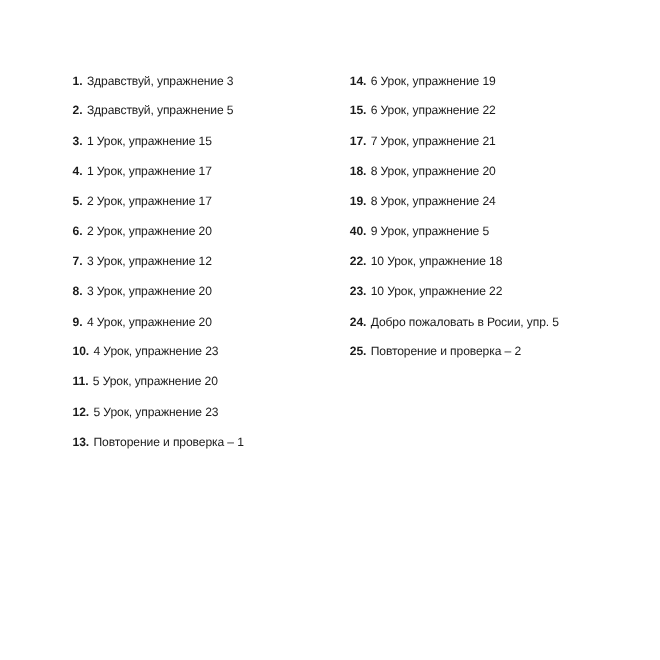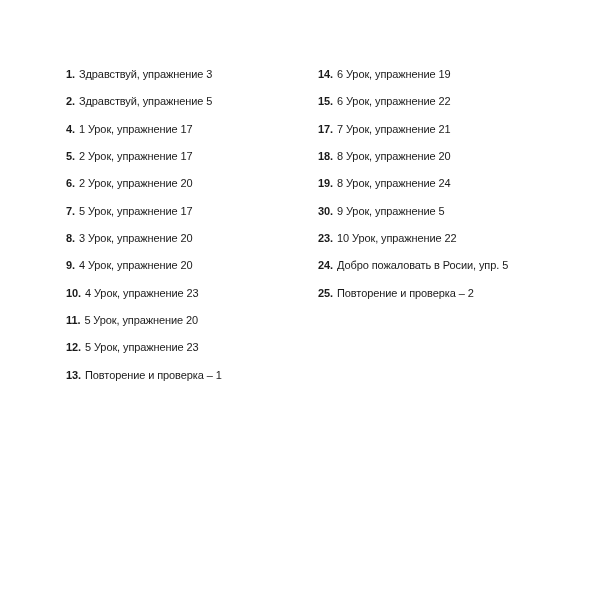--- a/index.html
+++ b/index.html
@@ -10,35 +10,37 @@
   .col.right { left:318px; }
   .item { height:27.35px; line-height:20px; font-size:11px; white-space:nowrap; letter-spacing:-0.1px; }
   .num { font-weight:bold; margin-right:4px; }
 </style>
 </head>
 <body>
 
 <div class="col left">
   <div class="item"><span class="num">1.</span><span>Здравствуй, упражнение 3</span></div>
   <div class="item"><span class="num">2.</span><span>Здравствуй, упражнение 5</span></div>
+  <div class="item"><span class="num">3.</span><span>1 Урок, упражнение 15</span></div>
   <div class="item"><span class="num">4.</span><span>1 Урок, упражнение 17</span></div>
   <div class="item"><span class="num">5.</span><span>2 Урок, упражнение 17</span></div>
   <div class="item"><span class="num">6.</span><span>2 Урок, упражнение 20</span></div>
-  <div class="item"><span class="num">7.</span><span>5 Урок, упражнение 17</span></div>
+  <div class="item"><span class="num">7.</span><span>3 Урок, упражнение 12</span></div>
   <div class="item"><span class="num">8.</span><span>3 Урок, упражнение 20</span></div>
   <div class="item"><span class="num">9.</span><span>4 Урок, упражнение 20</span></div>
   <div class="item"><span class="num">10.</span><span>4 Урок, упражнение 23</span></div>
   <div class="item"><span class="num">11.</span><span>5 Урок, упражнение 20</span></div>
   <div class="item"><span class="num">12.</span><span>5 Урок, упражнение 23</span></div>
   <div class="item"><span class="num">13.</span><span>Повторение и проверка – 1</span></div>
 </div>
 
 <div class="col right">
   <div class="item"><span class="num">14.</span><span>6 Урок, упражнение 19</span></div>
   <div class="item"><span class="num">15.</span><span>6 Урок, упражнение 22</span></div>
   <div class="item"><span class="num">17.</span><span>7 Урок, упражнение 21</span></div>
   <div class="item"><span class="num">18.</span><span>8 Урок, упражнение 20</span></div>
   <div class="item"><span class="num">19.</span><span>8 Урок, упражнение 24</span></div>
-  <div class="item"><span class="num">30.</span><span>9 Урок, упражнение 5</span></div>
+  <div class="item"><span class="num">40.</span><span>9 Урок, упражнение 5</span></div>
+  <div class="item"><span class="num">22.</span><span>10 Урок, упражнение 18</span></div>
   <div class="item"><span class="num">23.</span><span>10 Урок, упражнение 22</span></div>
   <div class="item"><span class="num">24.</span><span>Добро пожаловать в Росии, упр. 5</span></div>
   <div class="item"><span class="num">25.</span><span>Повторение и проверка – 2</span></div>
 </div>
 
 </body></html>

